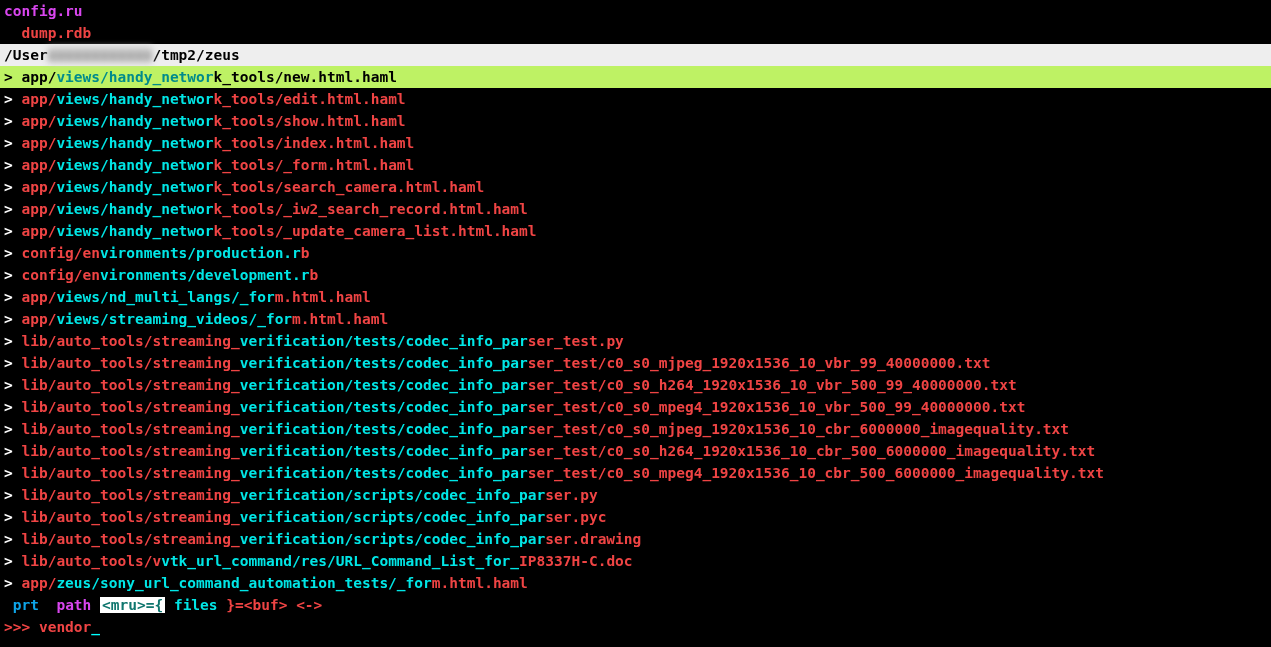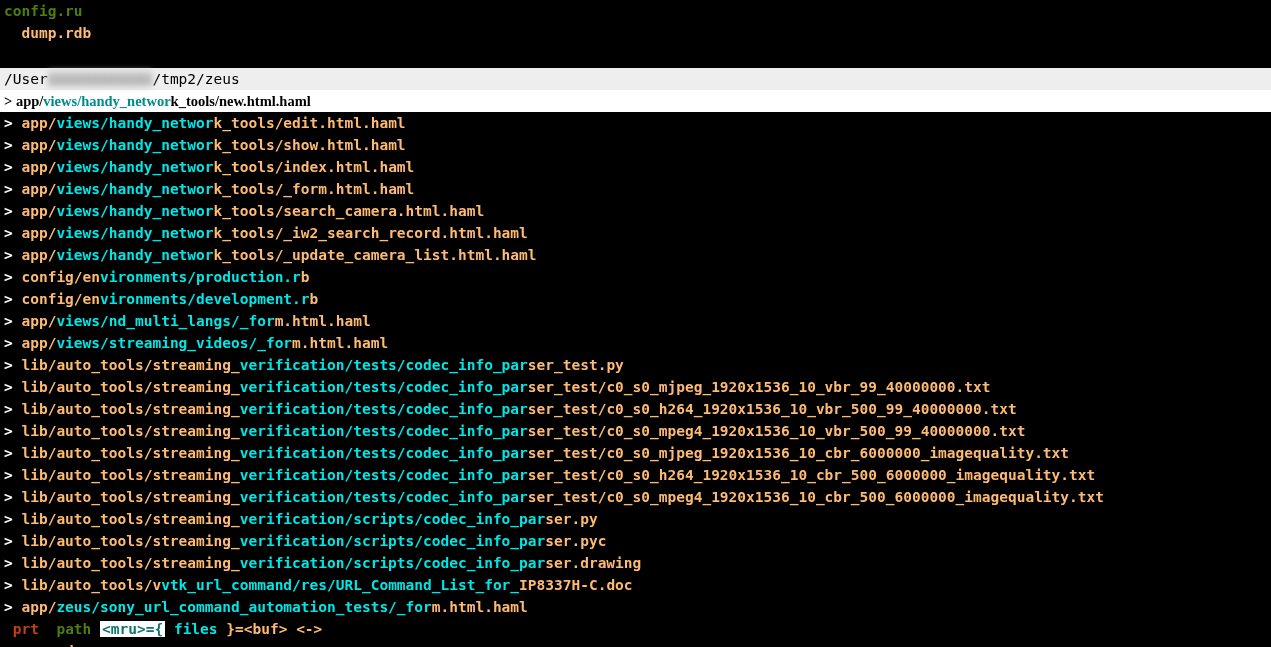--- a/index.html
+++ b/index.html
@@ -7,41 +7,39 @@
     padding: 0;
     background: #000;
     font-family: "Menlo", "Monaco", "Consolas", monospace;
     font-size: 14.5px;
     line-height: 22px;
     color: #fff;
     font-weight: bold;
     width: 1271px;
   }
   .line { white-space: pre; padding: 0 4px; }
-  .magenta { color: #4d7c0f; }
+  .magenta { color: #d946ef; }
   .cyan { color: #00e6e6; }
-  .yellow { color: #c2410c; }
-  .white { color: #fdba74; }
+  .yellow { color: #0ea5e9; }
+  .white { color: #ef4444; }
   .black { color: #000; }
   .path-bar {
     background: #eeeeee;
     color: #000;
     padding: 0 4px;
-    font-weight: normal;
-    margin-top: 24px;
+    font-weight: bold;
   }
   .blur {
     filter: blur(3px);
     background: #ccc;
     color: #888;
   }
   .sel-row {
-    background: #ffffff;
+    background: #bef264;
     color: #000;
-    font-family: Liberation Serif, serif;
   }
   .sel-row .cyan { color: #008b8b; }
   .chevron { color: #fff; }
   .sel-row .chevron { color: #000; }
   .status-bar {
     background: #000;
     padding: 0 4px;
     white-space: pre;
   }
   .inv { background: #fff; color: #0f766e; padding: 0 2px; }

